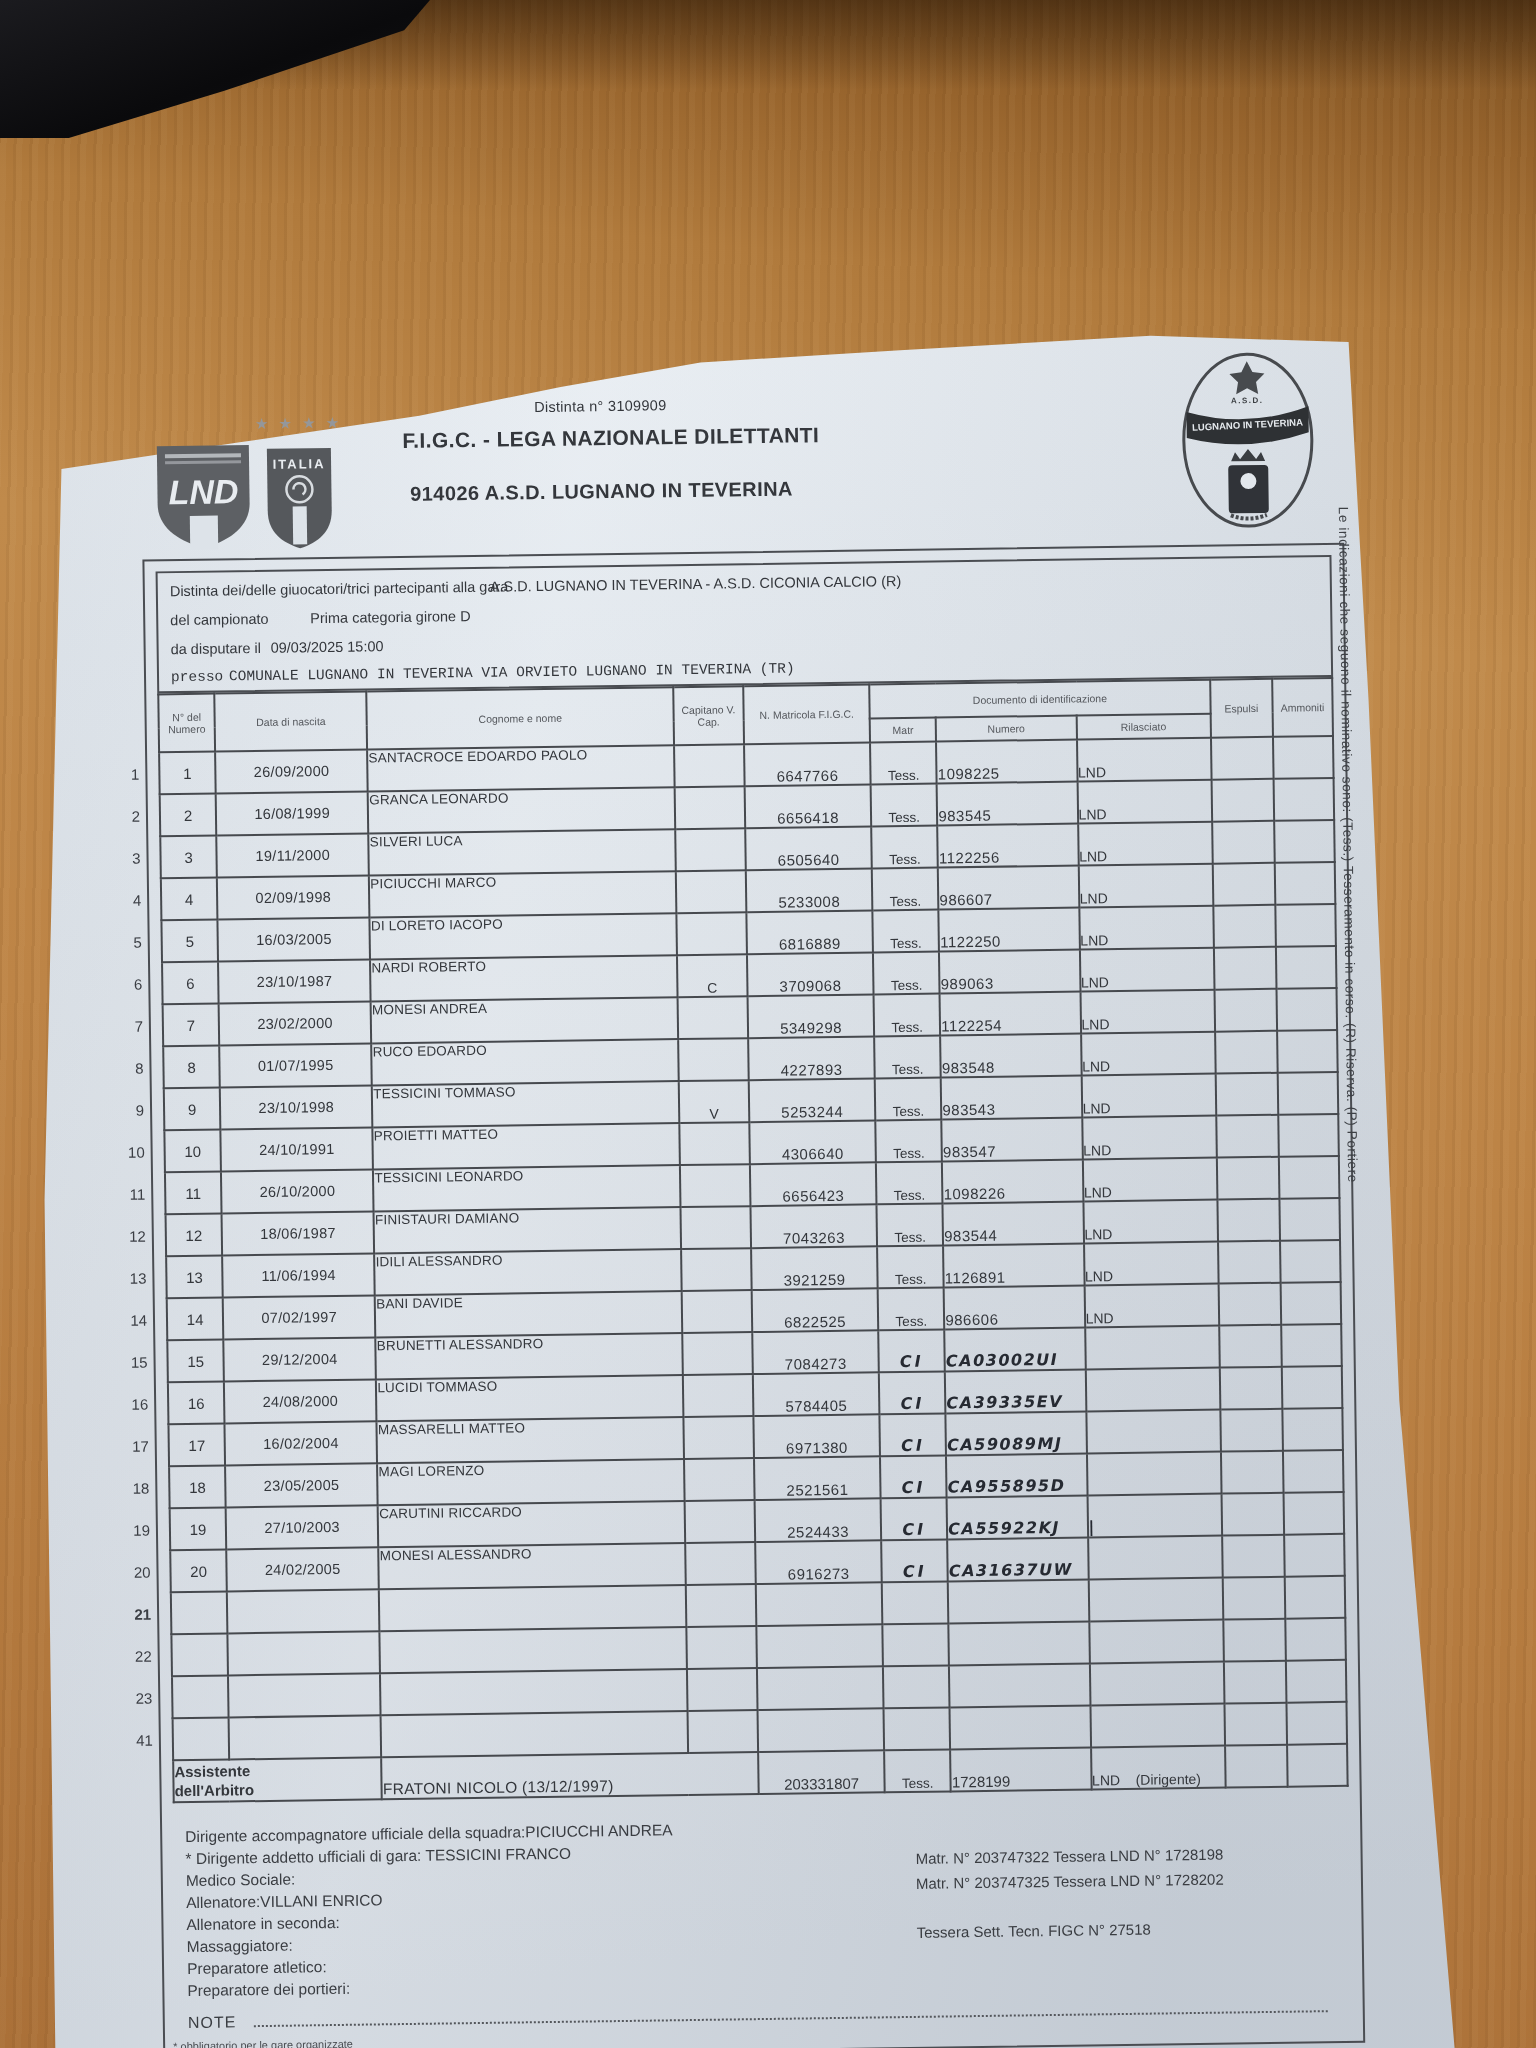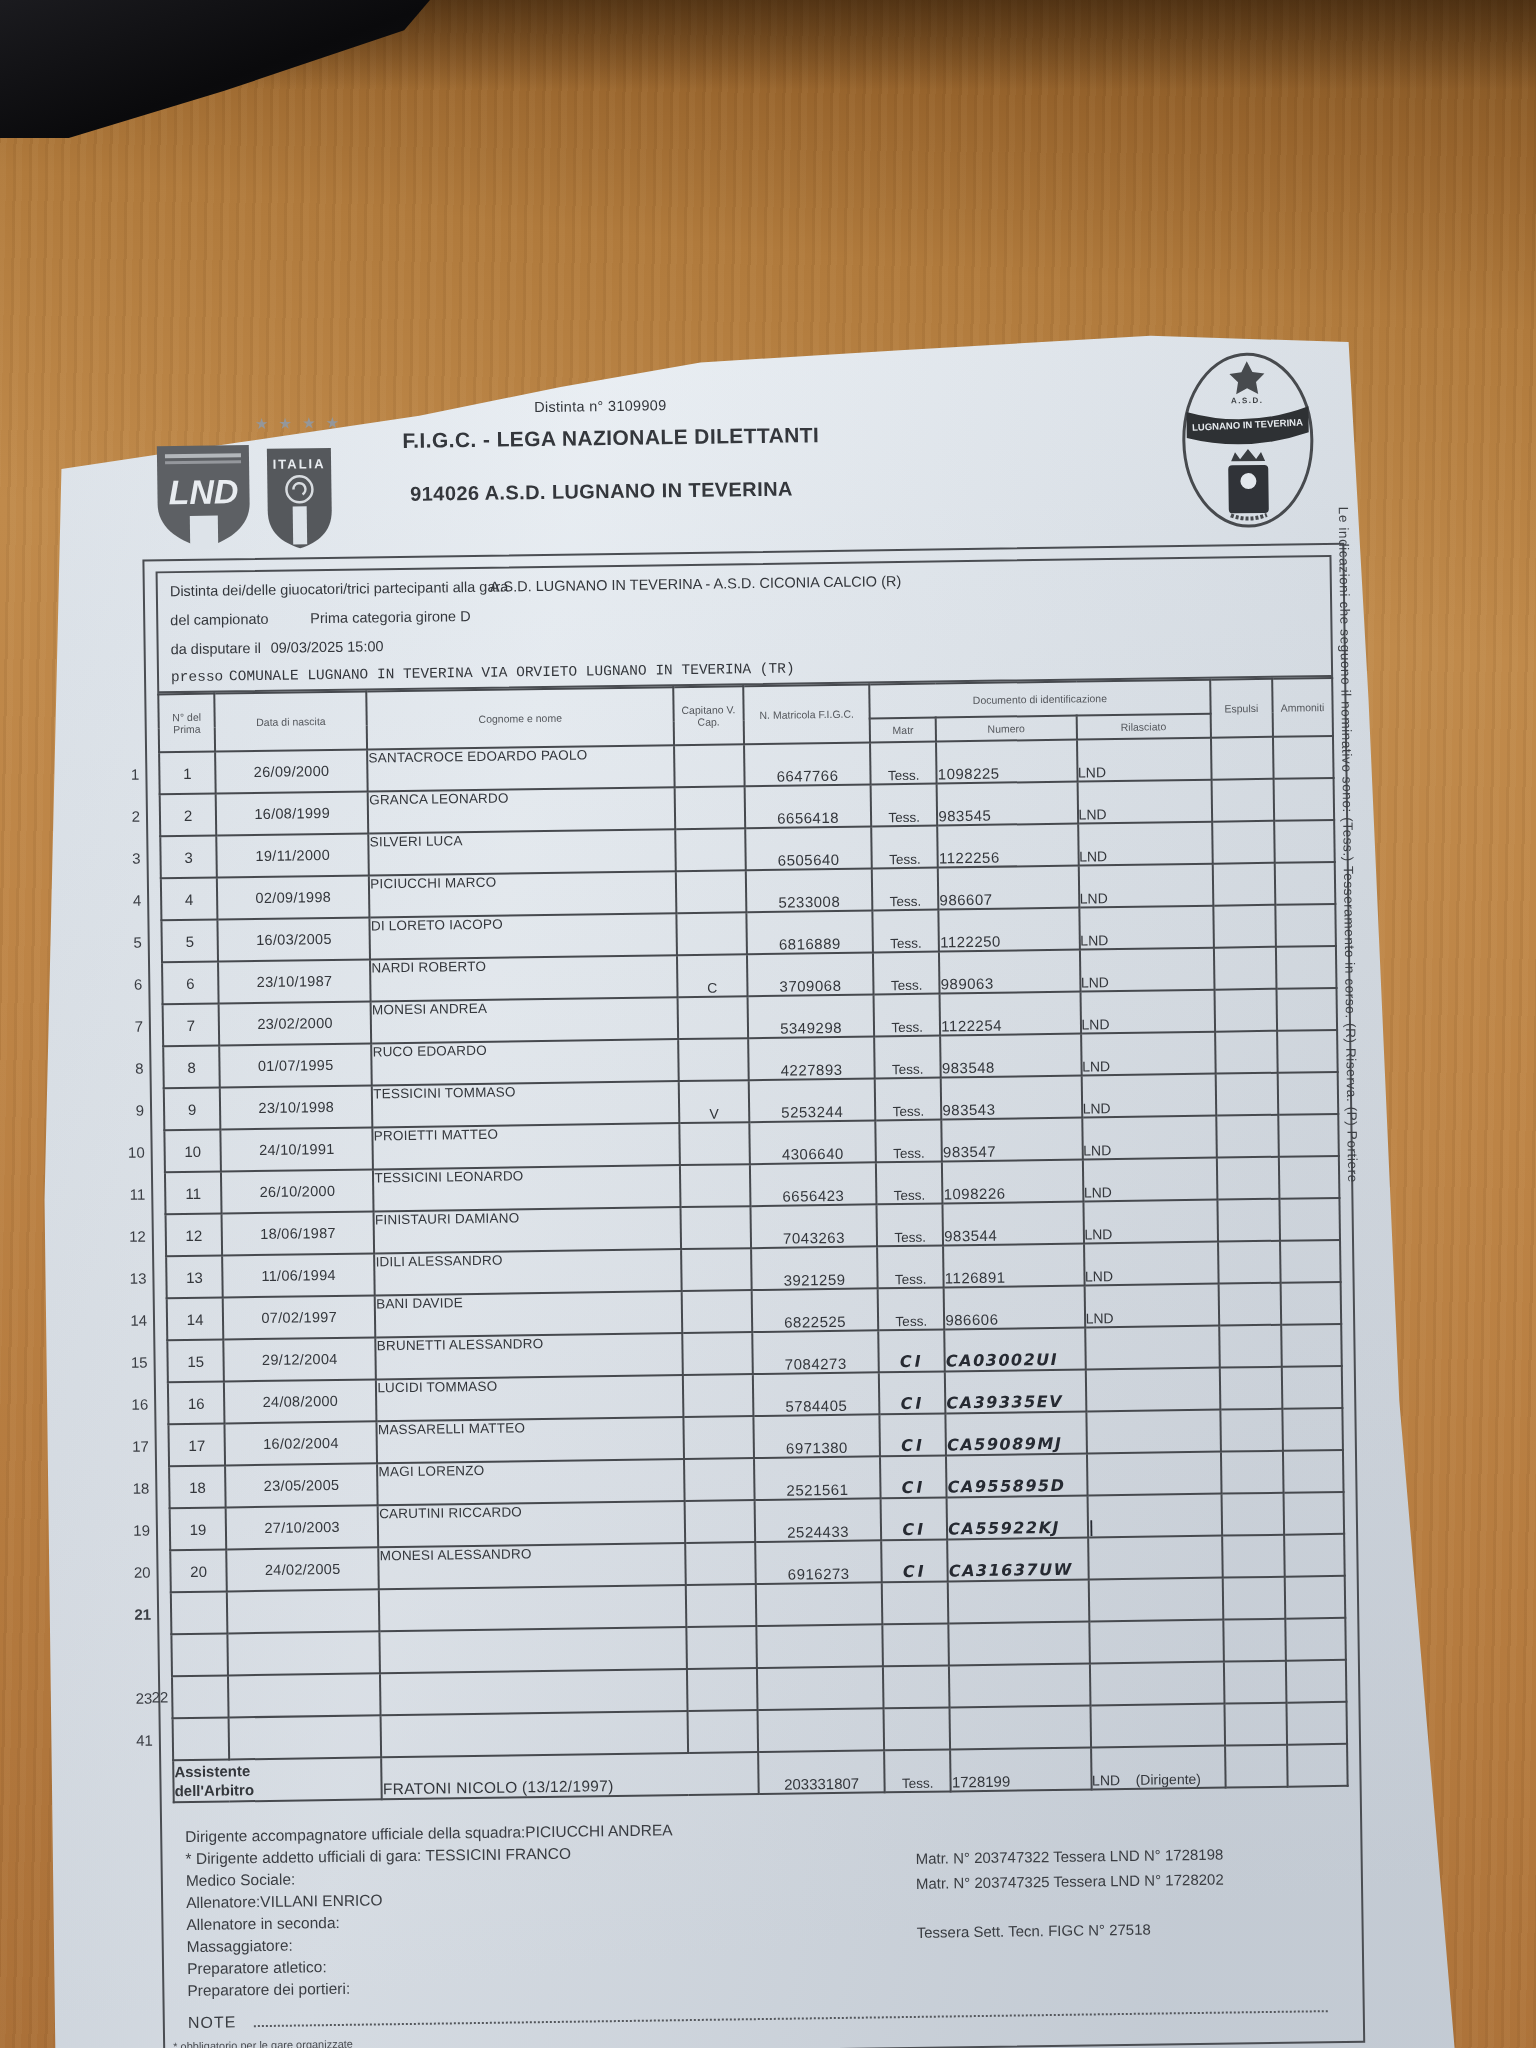--- a/index.html
+++ b/index.html
@@ -147,21 +147,21 @@
           <col style="width:70px">
           <col style="width:126px">
         <col style="width:66px">
           <col style="width:140px">
           <col style="width:134px">
           <col style="width:62px">
           <col style="width:60px">
       </colgroup>
       <thead>
         <tr class="hrow1">
-          <th rowspan="2">N° del Prima</th>
+          <th rowspan="2">N° del Numero</th>
           <th rowspan="2">Data di nascita</th>
           <th rowspan="2">Cognome e nome</th>
           <th rowspan="2">Capitano V. Cap.</th>
           <th rowspan="2">N. Matricola F.I.G.C.</th>
           <th colspan="3">Documento di identificazione</th>
           <th rowspan="2">Espulsi</th>
           <th rowspan="2">Ammoniti</th>
         </tr>
         <tr class="hrow2">
           <th>Matr</th>
@@ -491,21 +491,21 @@
         <div class="margin-num" style="left: 108px; top: 1219px;">12</div>
         <div class="margin-num" style="left: 108px; top: 1261px;">13</div>
         <div class="margin-num" style="left: 108px; top: 1303px;">14</div>
         <div class="margin-num" style="left: 108px; top: 1345px;">15</div>
         <div class="margin-num" style="left: 108px; top: 1387px;">16</div>
         <div class="margin-num" style="left: 108px; top: 1429px;">17</div>
         <div class="margin-num" style="left: 108px; top: 1471px;">18</div>
         <div class="margin-num" style="left: 108px; top: 1513px;">19</div>
         <div class="margin-num" style="left: 108px; top: 1555px;">20</div>
         <div class="margin-num" style="left: 108px; top: 1597px; font-weight: bold;">21</div>
-        <div class="margin-num" style="left: 124px; top: 1639px; margin-top: 41px;">22</div>
+        <div class="margin-num" style="left: 108px; top: 1639px;">22</div>
         <div class="margin-num" style="left: 108px; top: 1681px;">23</div>
         <div class="margin-num" style="left: 108px; top: 1723px;">41</div>
       </div>
 
     <div id="staff">
       <div class="staff-line">Dirigente accompagnatore ufficiale della squadra:PICIUCCHI ANDREA</div>
       <div class="staff-line">* Dirigente addetto ufficiali di gara: TESSICINI FRANCO</div>
       <div class="staff-line">Medico Sociale:</div>
       <div class="staff-line">Allenatore:VILLANI ENRICO</div>
       <div class="staff-line">Allenatore in seconda:</div>

